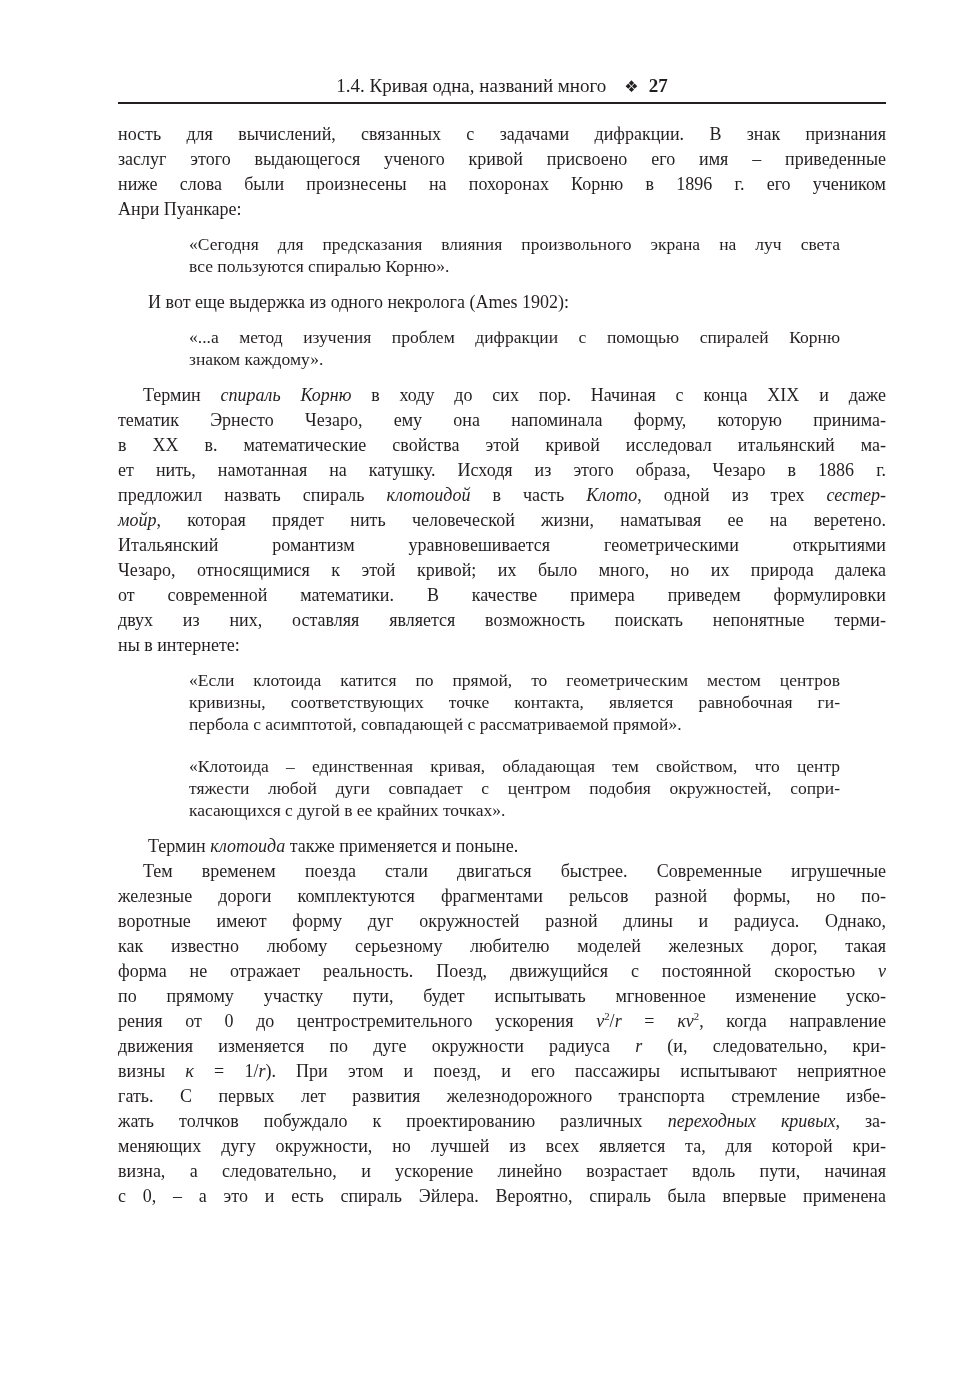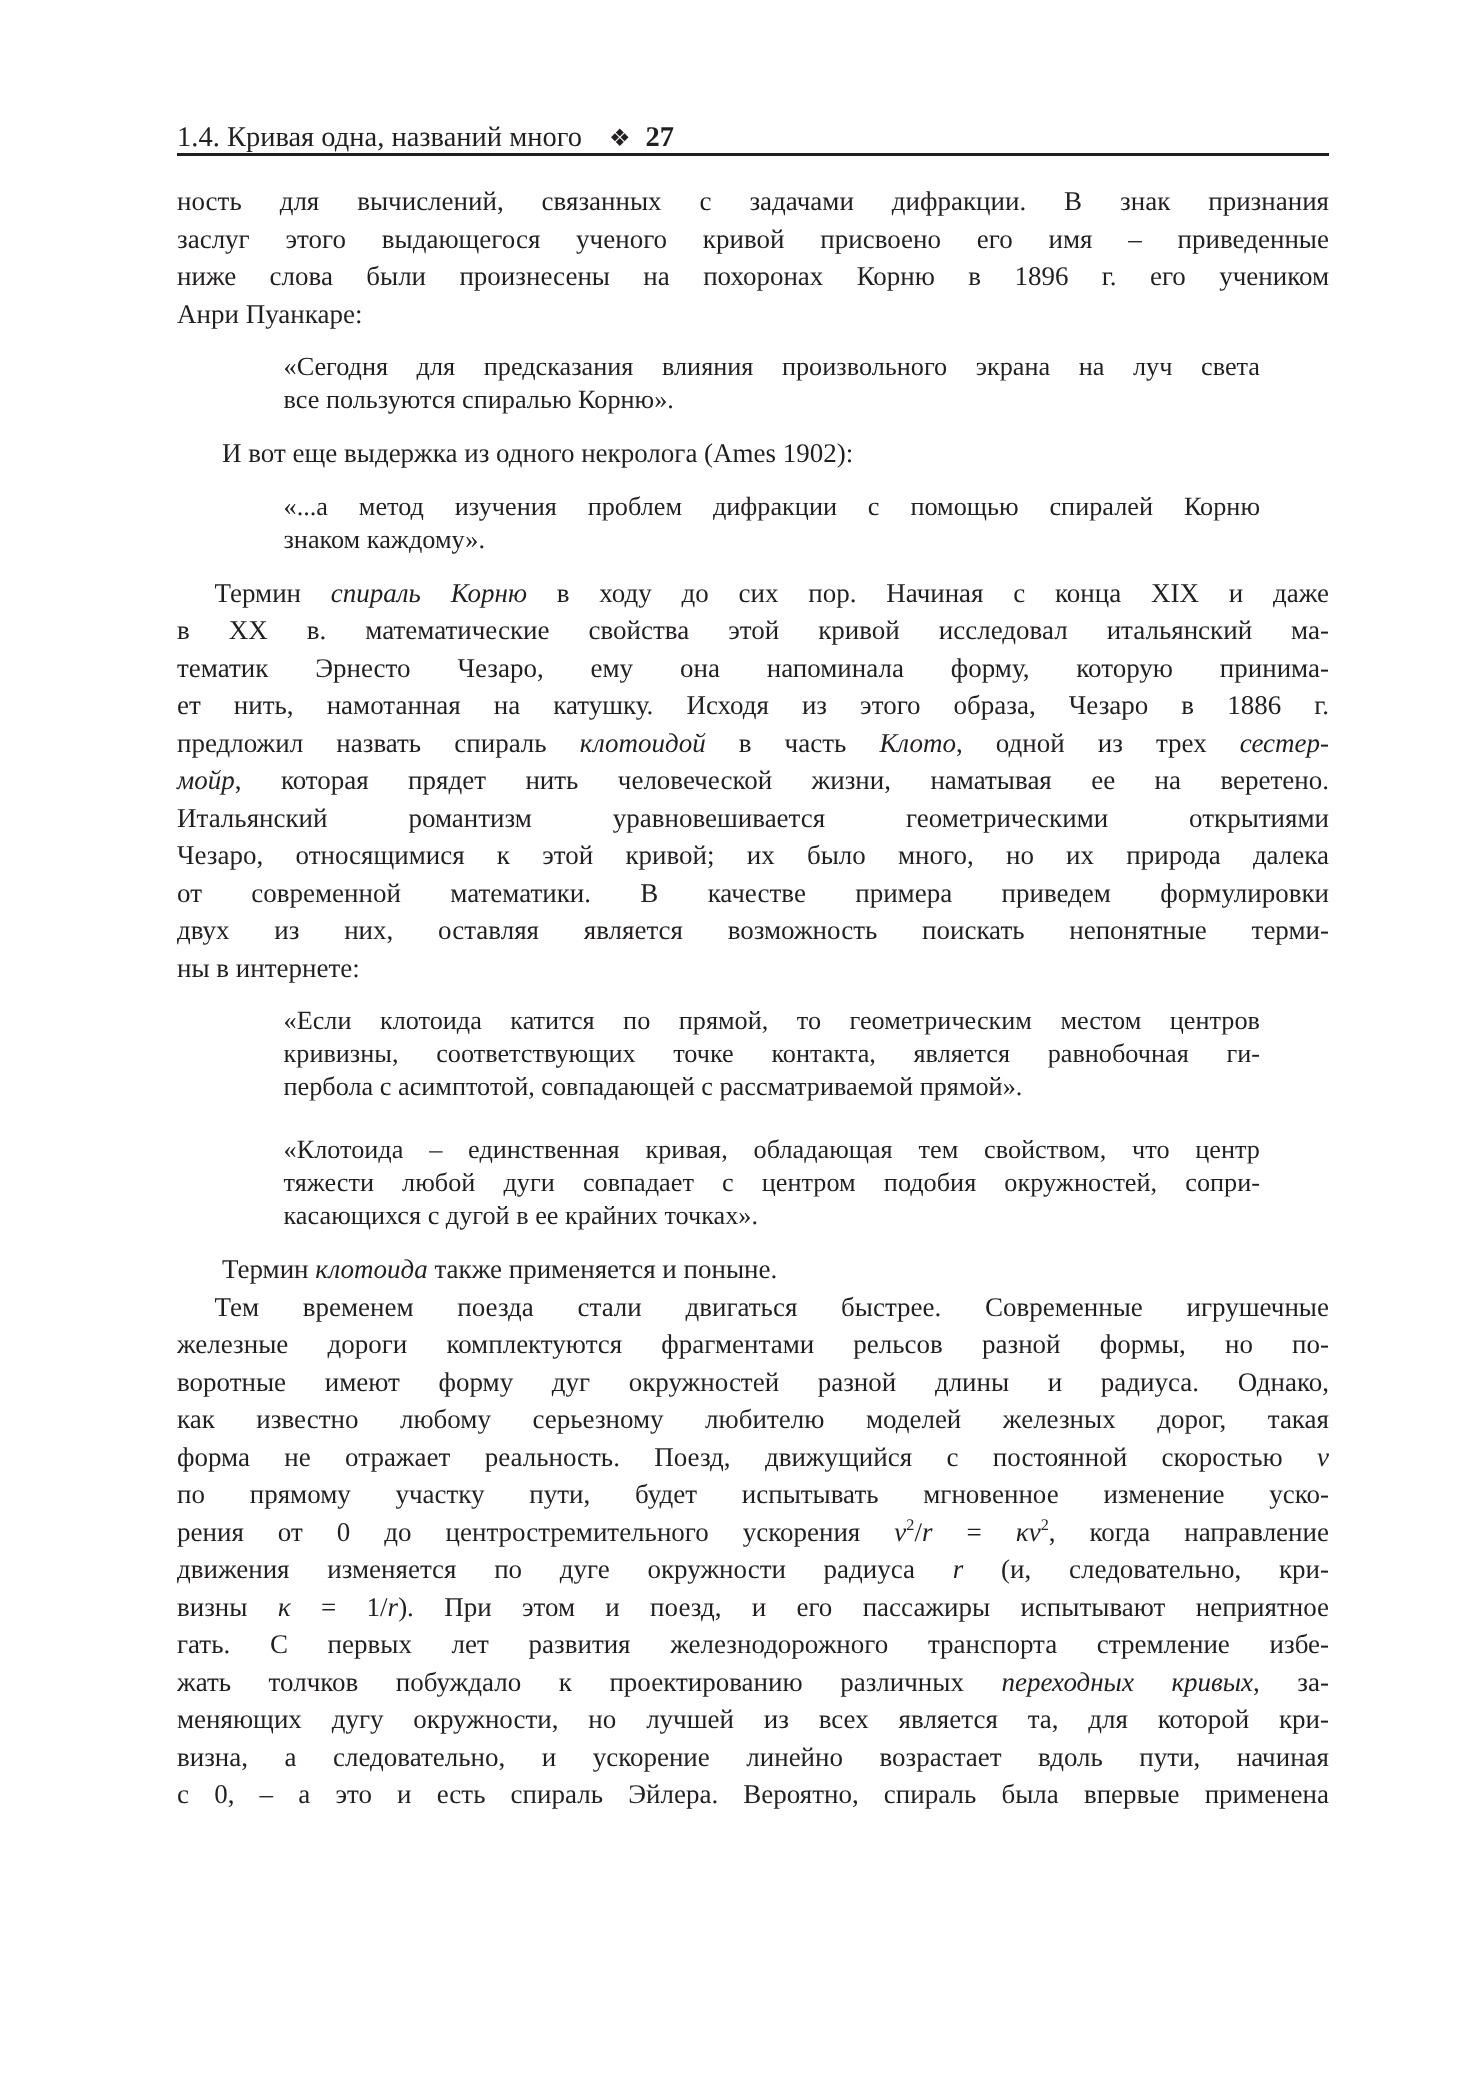--- a/index.html
+++ b/index.html
@@ -5,22 +5,22 @@
     html, body { margin: 0; padding: 0; background: #ffffff; }
     body {
       width: 974px; height: 1388px; position: relative; overflow: hidden;
       font-family: "Liberation Serif", "DejaVu Serif", serif;
       color: #231f20;
     }
     .page { position: absolute; left: 118px; top: 0; width: 768px; }
 
     .running-head {
       position: absolute; top: 76px; left: 0; width: 768px; height: 24px;
-      font-size: 19px; line-height: 32px;
-      text-align: left; white-space: nowrap;
+      font-size: 19px; line-height: 20px;
+      text-align: center; white-space: nowrap;
     }
     .running-head .sep { display: inline-block; margin: 0 10px 0 18px; font-size: 16px; }
     .running-head .num { font-weight: bold; }
     .rule {
       position: absolute; top: 102px; left: 0; width: 768px; height: 2px;
       background: #231f20;
     }
 
     .body { position: absolute; top: 122px; left: 0; width: 768px; }
 
@@ -69,22 +69,22 @@
         <span class="line last indent2">И вот еще выдержка из одного некролога (Ames 1902):</span>
       </div>
       <div class="gap-q-top"></div>
       <div class="quote">
         <span class="line ">«...а метод изучения проблем дифракции с помощью спиралей Корню</span>
         <span class="line last">знаком каждому».</span>
       </div>
       <div class="gap-q-bot"></div>
       <div>
         <span class="line  indent">Термин <em>спираль Корню</em> в ходу до сих пор. Начиная с конца XIX и даже</span>
+        <span class="line ">тематик Эрнесто Чезаро, ему она напоминала форму, которую принима-</span>
         <span class="line ">в XX в. математические свойства этой кривой исследовал итальянский ма-</span>
-        <span class="line ">тематик Эрнесто Чезаро, ему она напоминала форму, которую принима-</span>
         <span class="line ">ет нить, намотанная на катушку. Исходя из этого образа, Чезаро в 1886 г.</span>
         <span class="line ">предложил назвать спираль <em>клотоидой</em> в часть <em>Клото</em>, одной из трех <em>сестер-</em></span>
         <span class="line "><em>мойр</em>, которая прядет нить человеческой жизни, наматывая ее на веретено.</span>
         <span class="line ">Итальянский романтизм уравновешивается геометрическими открытиями</span>
         <span class="line ">Чезаро, относящимися к этой кривой; их было много, но их природа далека</span>
         <span class="line ">от современной математики. В качестве примера приведем формулировки</span>
         <span class="line ">двух из них, оставляя является возможность поискать непонятные терми-</span>
         <span class="line last">ны в интернете:</span>
       </div>
       <div class="gap-q-top"></div>

